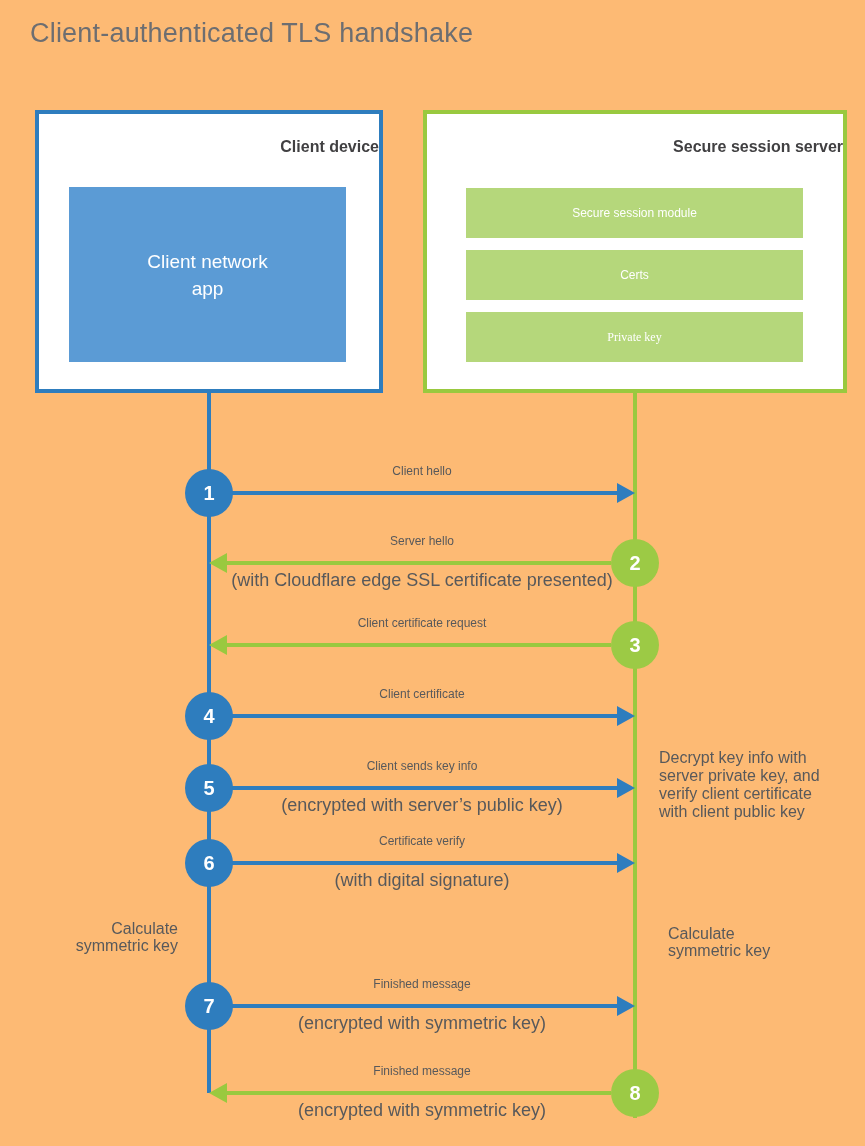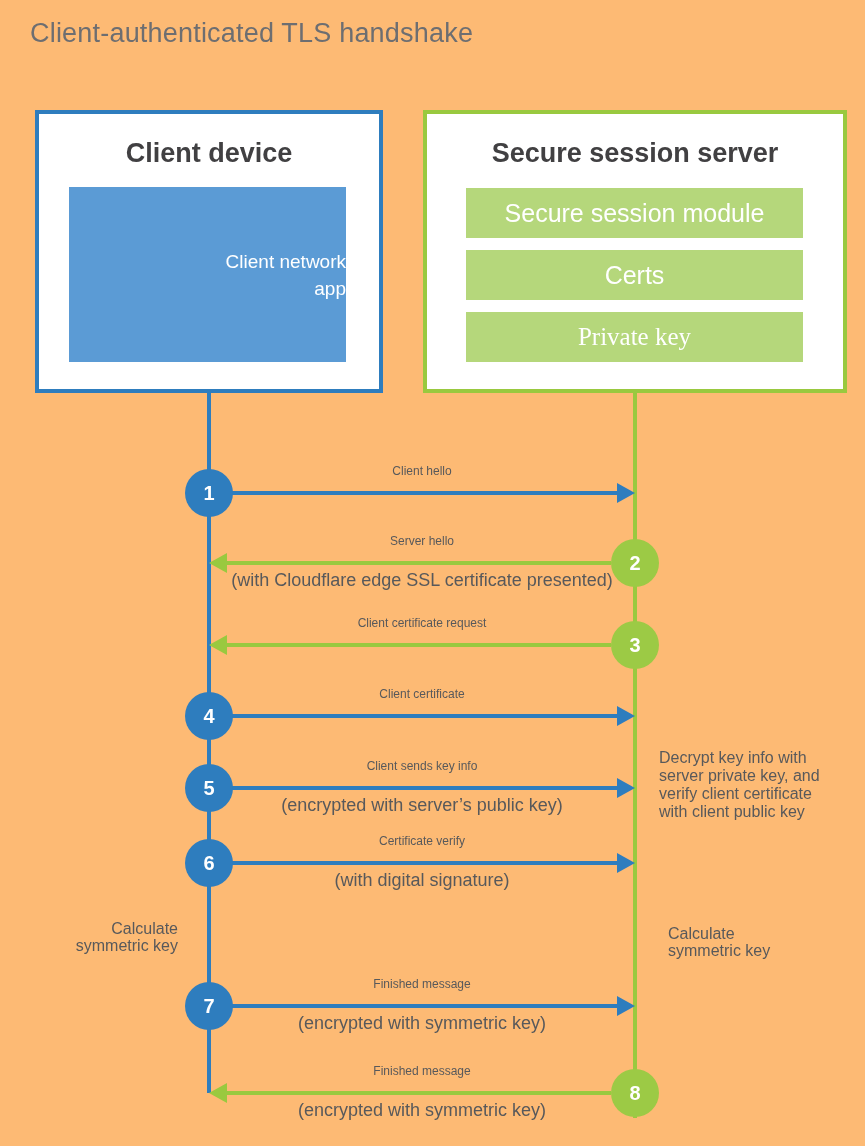--- a/index.html
+++ b/index.html
@@ -10,32 +10,32 @@
   
   #diagram-title{
     position:absolute;left:30px;top:18px;font-size:27px;font-weight:300;
     color:#6d6e71;letter-spacing:.2px;
   }
   
   .actor-box{position:absolute;top:110px;height:283px;background:#fff;box-sizing:border-box;}
   #client-box{left:35px;width:348px;border:4px solid #2e7dbe;}
   #server-box{left:423px;width:424px;border:4px solid #99c93f;}
   .box-title{
-    position:absolute;left:0;top:24px;width:100%;text-align:center;
-    font-size:27px;font-weight:bold;color:#414042;
+    position:absolute;left:0;top:24px;width:100%;text-align:right;
+    font-size:16px;font-weight:bold;color:#414042;
   }
   #client-app-box{
     position:absolute;left:30px;top:73px;width:277px;height:175px;background:#5b9bd5;
-    display:flex;flex-direction:column;align-items:flex-end;justify-content:center;
+    display:flex;flex-direction:column;align-items:center;justify-content:center;
     color:#fff;font-size:19px;line-height:27px;text-align:center;
   }
   .server-bar{
     position:absolute;left:39px;width:337px;height:50px;background:#b5d77b;
     display:flex;align-items:center;justify-content:center;
-    color:#fff;font-size:25px;
+    color:#fff;font-size:12px;
   }
   #server-bar-0{top:74px;}
   #server-bar-1{top:136px;}
   #server-bar-2{top:198px;font-family:Liberation Serif, serif;}
   
   .lifeline{position:absolute;width:4px;}
   #client-lifeline{left:207px;top:391px;height:702px;background:#2e7dbe;}
   #server-lifeline{left:633px;top:391px;height:727px;background:#99c93f;}
   
   .msg{position:absolute;left:185px;width:474px;height:4px;}

